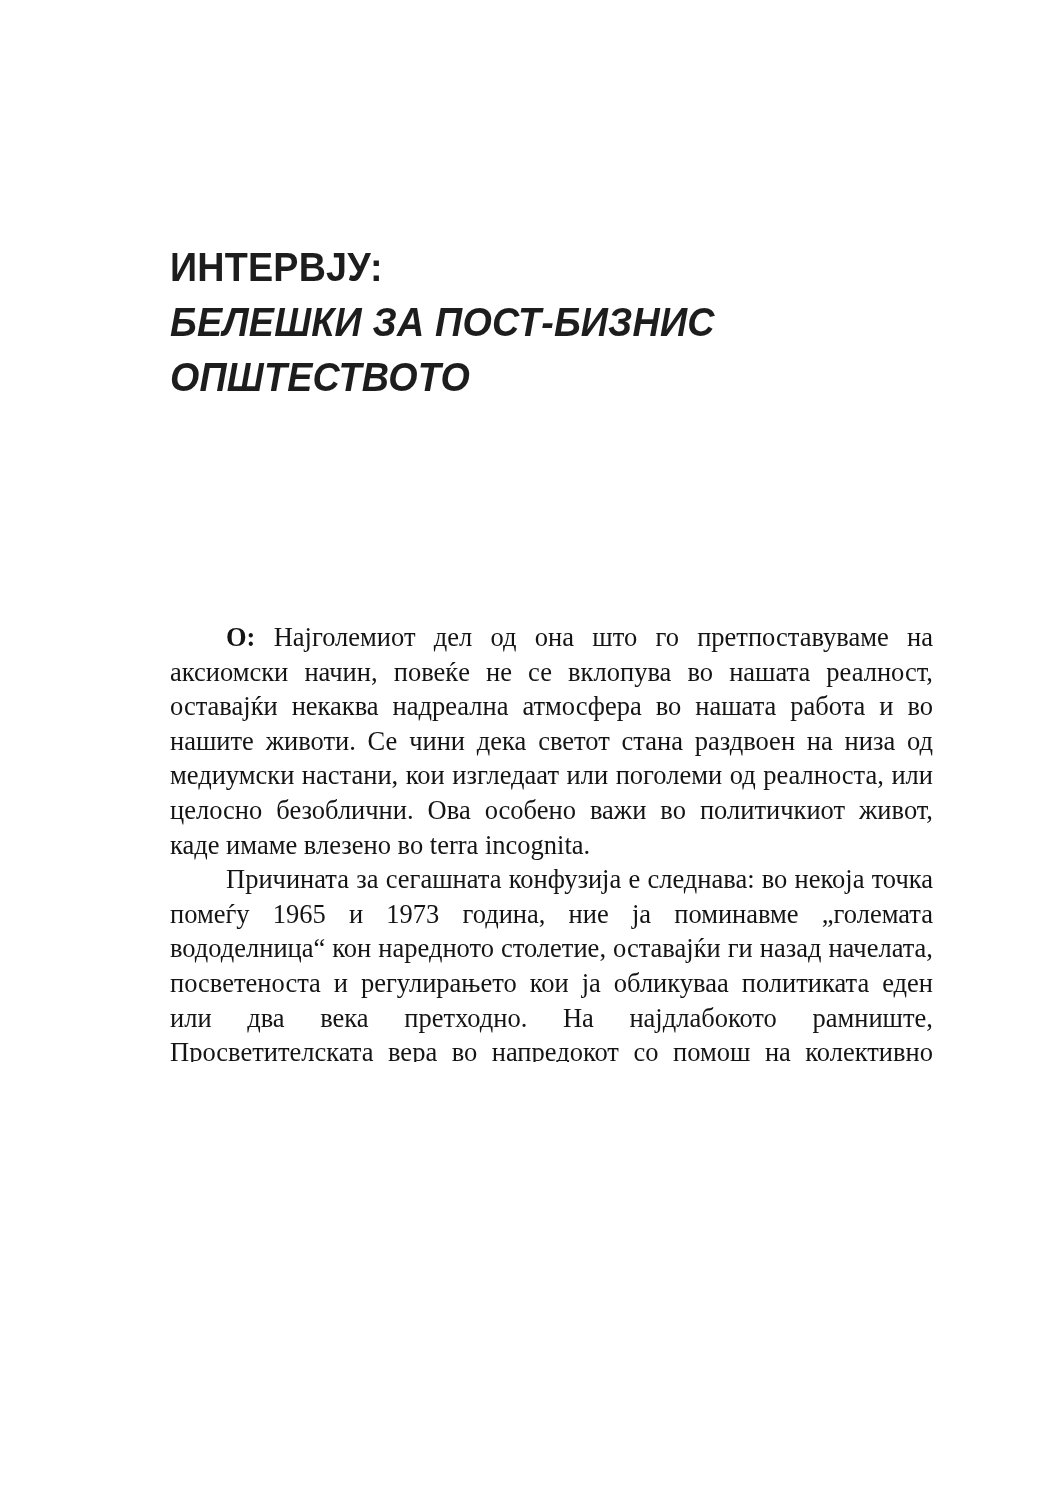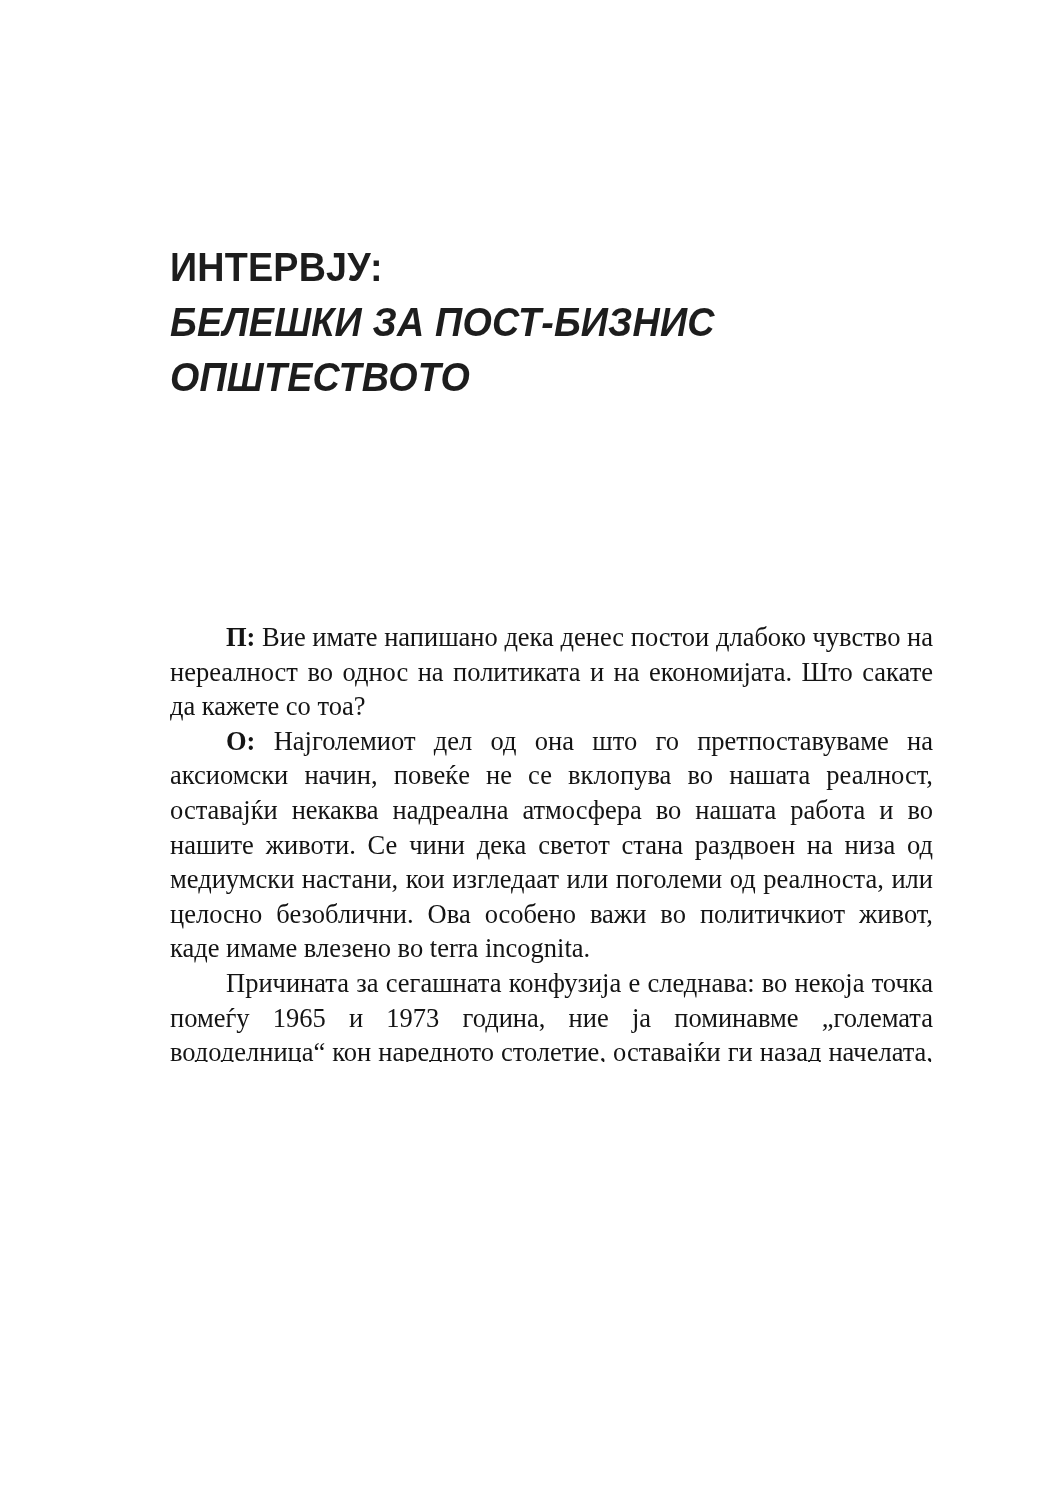--- a/index.html
+++ b/index.html
@@ -92,21 +92,20 @@
 <div class="page">
 
   <div class="title-block">
     <div class="title-line upright">ИНТЕРВЈУ:</div>
     <div class="title-line italic">БЕЛЕШКИ ЗА ПОСТ-БИЗНИС</div>
     <div class="title-line italic">ОПШТЕСТВОТО</div>
   </div>
 
   <div class="body-block">
 
-    <p class="para"><span class="speaker">П:</span><span> Вие имате напишано дека денес постои длабоко чувство на нереалност во однос на политиката и на економијата. Што сакате да кажете со тоа?</span></p>
 
     <p class="para"><span class="speaker">О:</span><span> Најголемиот дел од она што го претпоставуваме на аксиомски начин, повеќе не се вклопува во нашата реалност, оставајќи некаква надреална атмосфера во нашата работа и во нашите животи. Се чини дека светот стана раздвоен на низа од медиумски настани, кои изгледаат или поголеми од реалноста, или целосно безоблични. Ова особено важи во политичкиот живот, каде имаме влезено во </span><span class="italic">terra incognita</span><span>.</span></p>
 
     <p class="para">Причината за сегашната конфузија е следнава: во некоја точка помеѓу 1965 и 1973 година, ние ја поминавме „големата вододелница“ кон наредното столетие, оставајќи ги назад начелата, посветеноста и регулирањето кои ја обликуваа политиката еден или два века претходно. На најдлабокото рамниште, Просветителската вера во напредокот со помош на колективно дејствување - „спасение понудено од општеството“, што беше доминантна сила во политиката уште од 18 столетие - беше подробно уништена. Американски демократи со потекло од Величественото општество повеќе не се вистински верници и, ниту номиналниот социјалист Франсоа Митеран, дури ниту Михаил Горбачов, повеќе не се заложуваат за таквата верба.</p>
 
   </div>
 
   <div class="page-number">13</div>
 
 </div>

